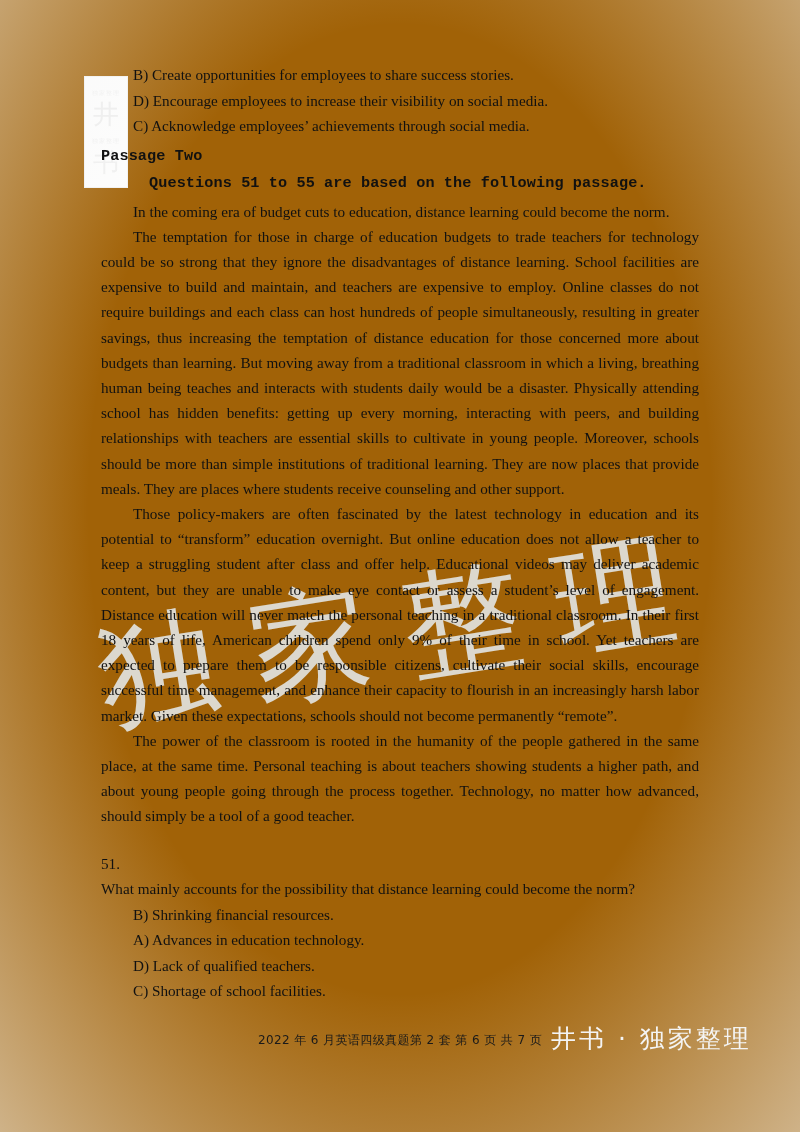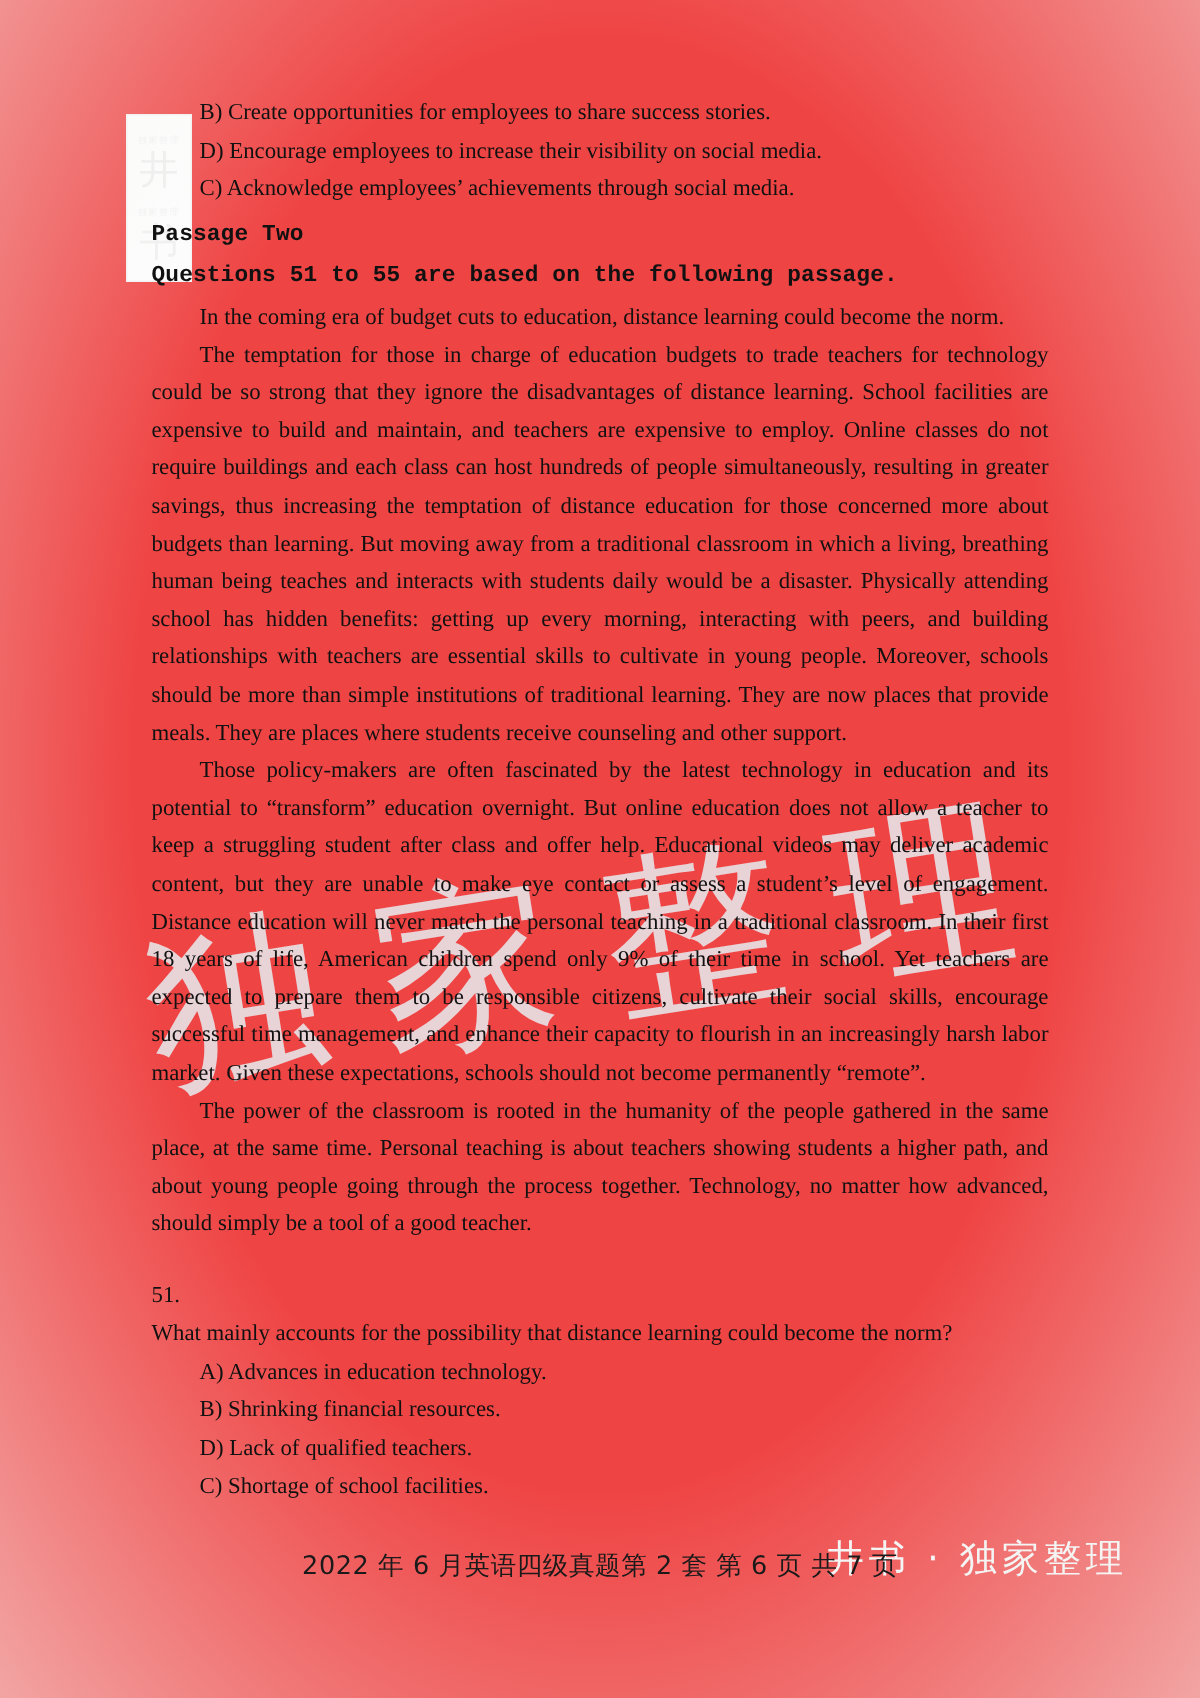--- a/index.html
+++ b/index.html
@@ -14,21 +14,21 @@
     overflow: hidden;
     font-family: "Liberation Serif", "DejaVu Serif", serif;
     color: #111111;
     -webkit-font-smoothing: antialiased;
   }
 
   
   #page {
     position: absolute;
     inset: 0;
-    background: #ef4444;
+    background: #a16207;
   }
   #page::after {
     
     content: "";
     position: absolute;
     inset: 0;
     pointer-events: none;
     background:
       radial-gradient(ellipse at 50% 45%, rgba(255,255,255,0) 55%, rgba(244,244,242,0.55) 100%);
   }
@@ -124,21 +124,21 @@
   }
 
   .hdr {
     font-weight: bold;
     font-size: 15.2px;
     line-height: 27px;
     letter-spacing: .1px;
     font-family: Liberation Mono, monospace;
   }
   .hdr.passage { margin-top: 4px; }
-  .hdr.questions { margin-bottom: 2px; }
+  .hdr.questions { margin-bottom: 2px; margin-left: 48px; }
 
   p.para {
     margin: 0;
     font-size: 15.2px;
     line-height: 25.2px;
     text-align: justify;
     text-justify: inter-word;
     text-indent: 32px;
     hyphens: none;
   }
@@ -156,21 +156,21 @@
   .q-num { width: 22px; flex: 0 0 22px; }
   .q-text { flex: 1 1 auto; }
 
   .footer {
     position: absolute;
     left: 0;
     right: 0;
     top: 1032px;
     text-align: center;
     font-family: "DejaVu Sans", "Liberation Sans", sans-serif;
-    font-size: 17px;
+    font-size: 12px;
     color: #1a1a1a;
     letter-spacing: .4px;
     z-index: 2;
   }
 </style>
 </head>
 <body>
 
 <div id="page">
 
@@ -197,22 +197,22 @@
     <p class="para">In the coming era of budget cuts to education, distance learning could become the norm.</p>
     <p class="para">The temptation for those in charge of education budgets to trade teachers for technology could be so strong that they ignore the disadvantages of distance learning. School facilities are expensive to build and maintain, and teachers are expensive to employ. Online classes do not require buildings and each class can host hundreds of people simultaneously, resulting in greater savings, thus increasing the temptation of distance education for those concerned more about budgets than learning. But moving away from a traditional classroom in which a living, breathing human being teaches and interacts with students daily would be a disaster. Physically attending school has hidden benefits: getting up every morning, interacting with peers, and building relationships with teachers are essential skills to cultivate in young people. Moreover, schools should be more than simple institutions of traditional learning. They are now places that provide meals. They are places where students receive counseling and other support.</p>
     <p class="para">Those policy-makers are often fascinated by the latest technology in education and its potential to “transform” education overnight. But online education does not allow a teacher to keep a struggling student after class and offer help. Educational videos may deliver academic content, but they are unable to make eye contact or assess a student’s level of engagement. Distance education will never match the personal teaching in a traditional classroom. In their first 18 years of life, American children spend only 9% of their time in school. Yet teachers are expected to prepare them to be responsible citizens, cultivate their social skills, encourage successful time management, and enhance their capacity to flourish in an increasingly harsh labor market. Given these expectations, schools should not become permanently “remote”.</p>
     <p class="para">The power of the classroom is rooted in the humanity of the people gathered in the same place, at the same time. Personal teaching is about teachers showing students a higher path, and about young people going through the process together. Technology, no matter how advanced, should simply be a tool of a good teacher.</p>
 
     <div class="q-block">
       <div class="q-stem">
         <span class="q-num">51.</span>
         <span class="q-text">What mainly accounts for the possibility that distance learning could become the norm?</span>
       </div>
+      <div class="opt">B) Shrinking financial resources.</div>
       <div class="opt">A) Advances in education technology.</div>
-      <div class="opt">B) Shrinking financial resources.</div>
       <div class="opt">D) Lack of qualified teachers.</div>
       <div class="opt">C) Shortage of school facilities.</div>
     </div>
 
   </div>
 
   <div class="footer">2022 年 6 月英语四级真题第 2 套  第 6 页 共 7 页</div>
 
 </div>
 

